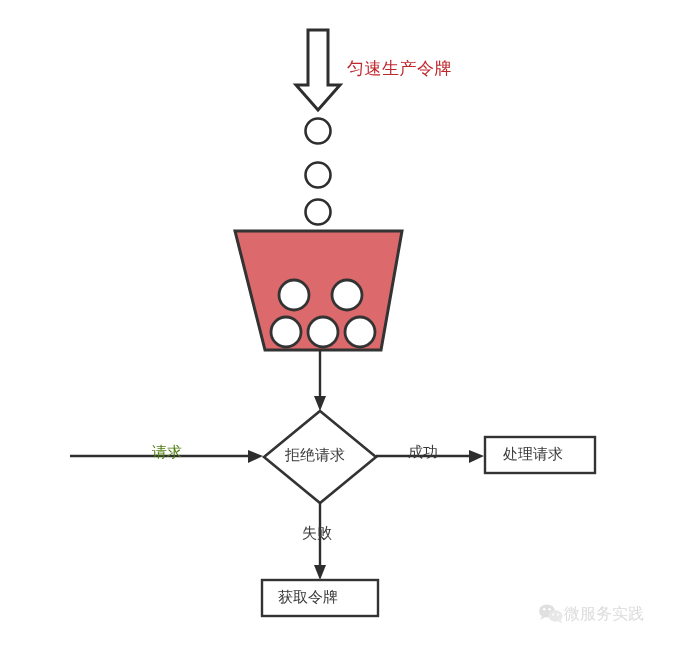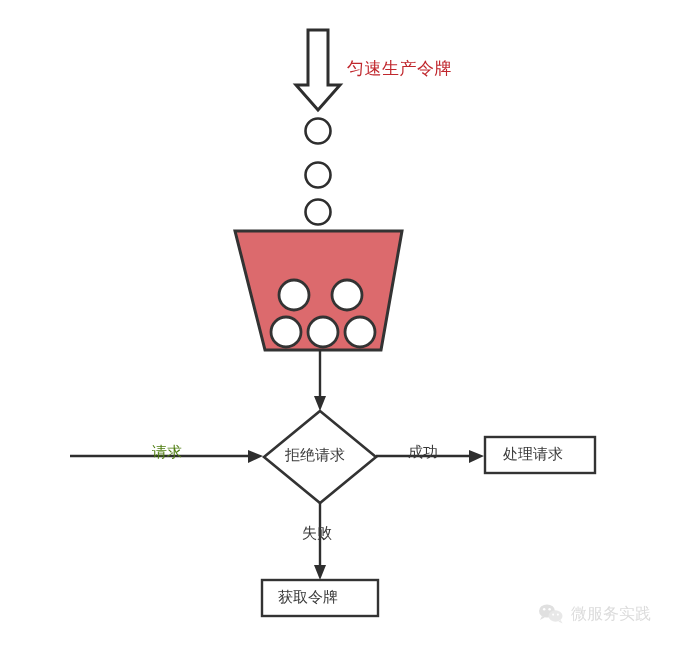--- a/index.html
+++ b/index.html
@@ -71,21 +71,20 @@
     top: 589px;
     font-size: 15px;
     color: #3A3A3A;
   }
   #watermark {
     position: absolute;
     left: 538px;
     top: 603px;
     display: flex;
     align-items: center;
-    gap: 7px;
     opacity: 0.30;
   }
   #watermark-text {
     font-size: 16px;
     color: #8a8a8a;
     white-space: nowrap;
     font-family: "Liberation Sans", "DejaVu Sans", sans-serif;
   }
 </style>
 </head>

